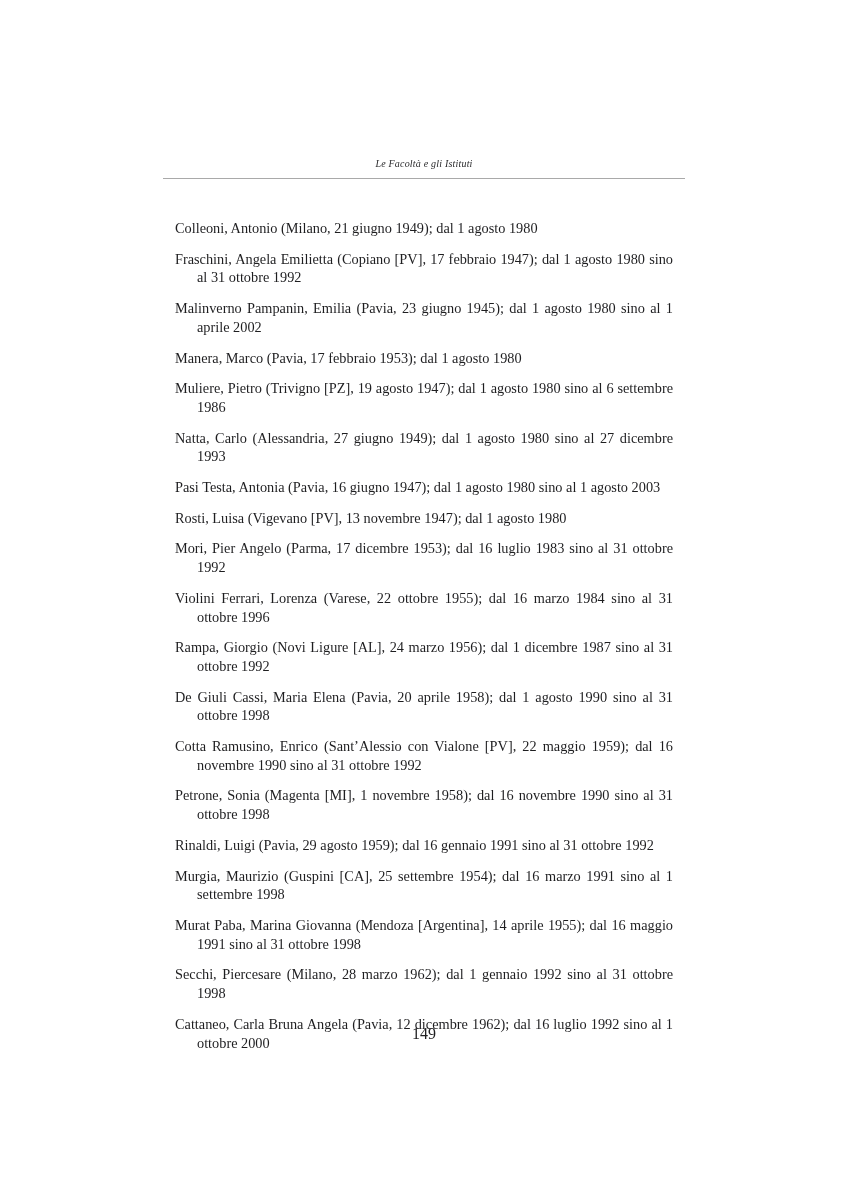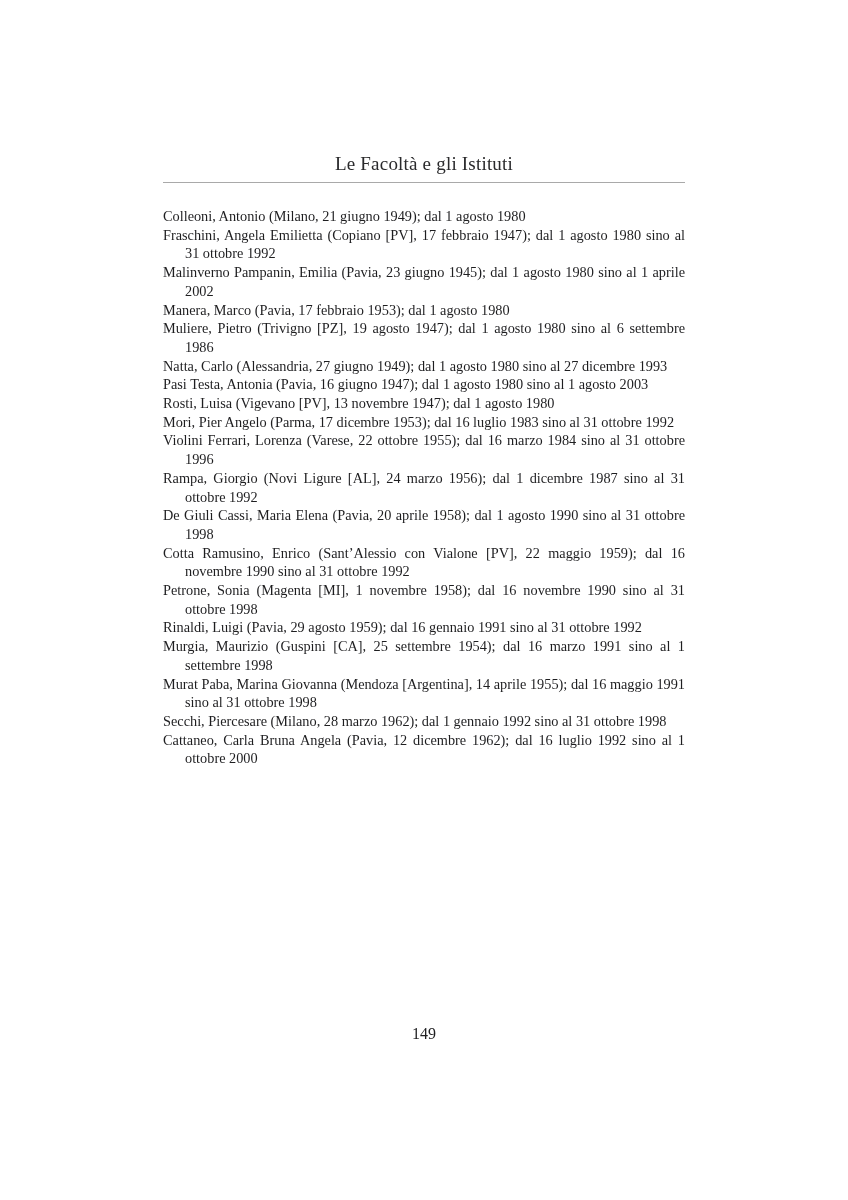--- a/index.html
+++ b/index.html
@@ -19,35 +19,36 @@
   .textblock {
     position: absolute;
     left: 163px;
     width: 522px;
   }
   .running-header {
     top: 153px;
     text-align: center;
   }
   .running-header .header-title {
-    font-size: 19px;
+    font-style: italic;
+    font-size: 10px;
     color: #2a2a2c;
     letter-spacing: 0.2px;
   }
   .header-rule {
     margin-top: 7px;
     border: none;
     border-top: 1px solid #a9a9a9;
     height: 0;
   }
   .entries {
     top: 207px;
   }
   .entry {
-    margin: 0;
+    margin: 12px;
     font-size: 14.3px;
     line-height: 18.7px;
     text-align: justify;
     padding-left: 22px;
     text-indent: -22px;
     color: #1e1e20;
   }
   .page-footer {
     position: absolute;
     top: 1025px;

